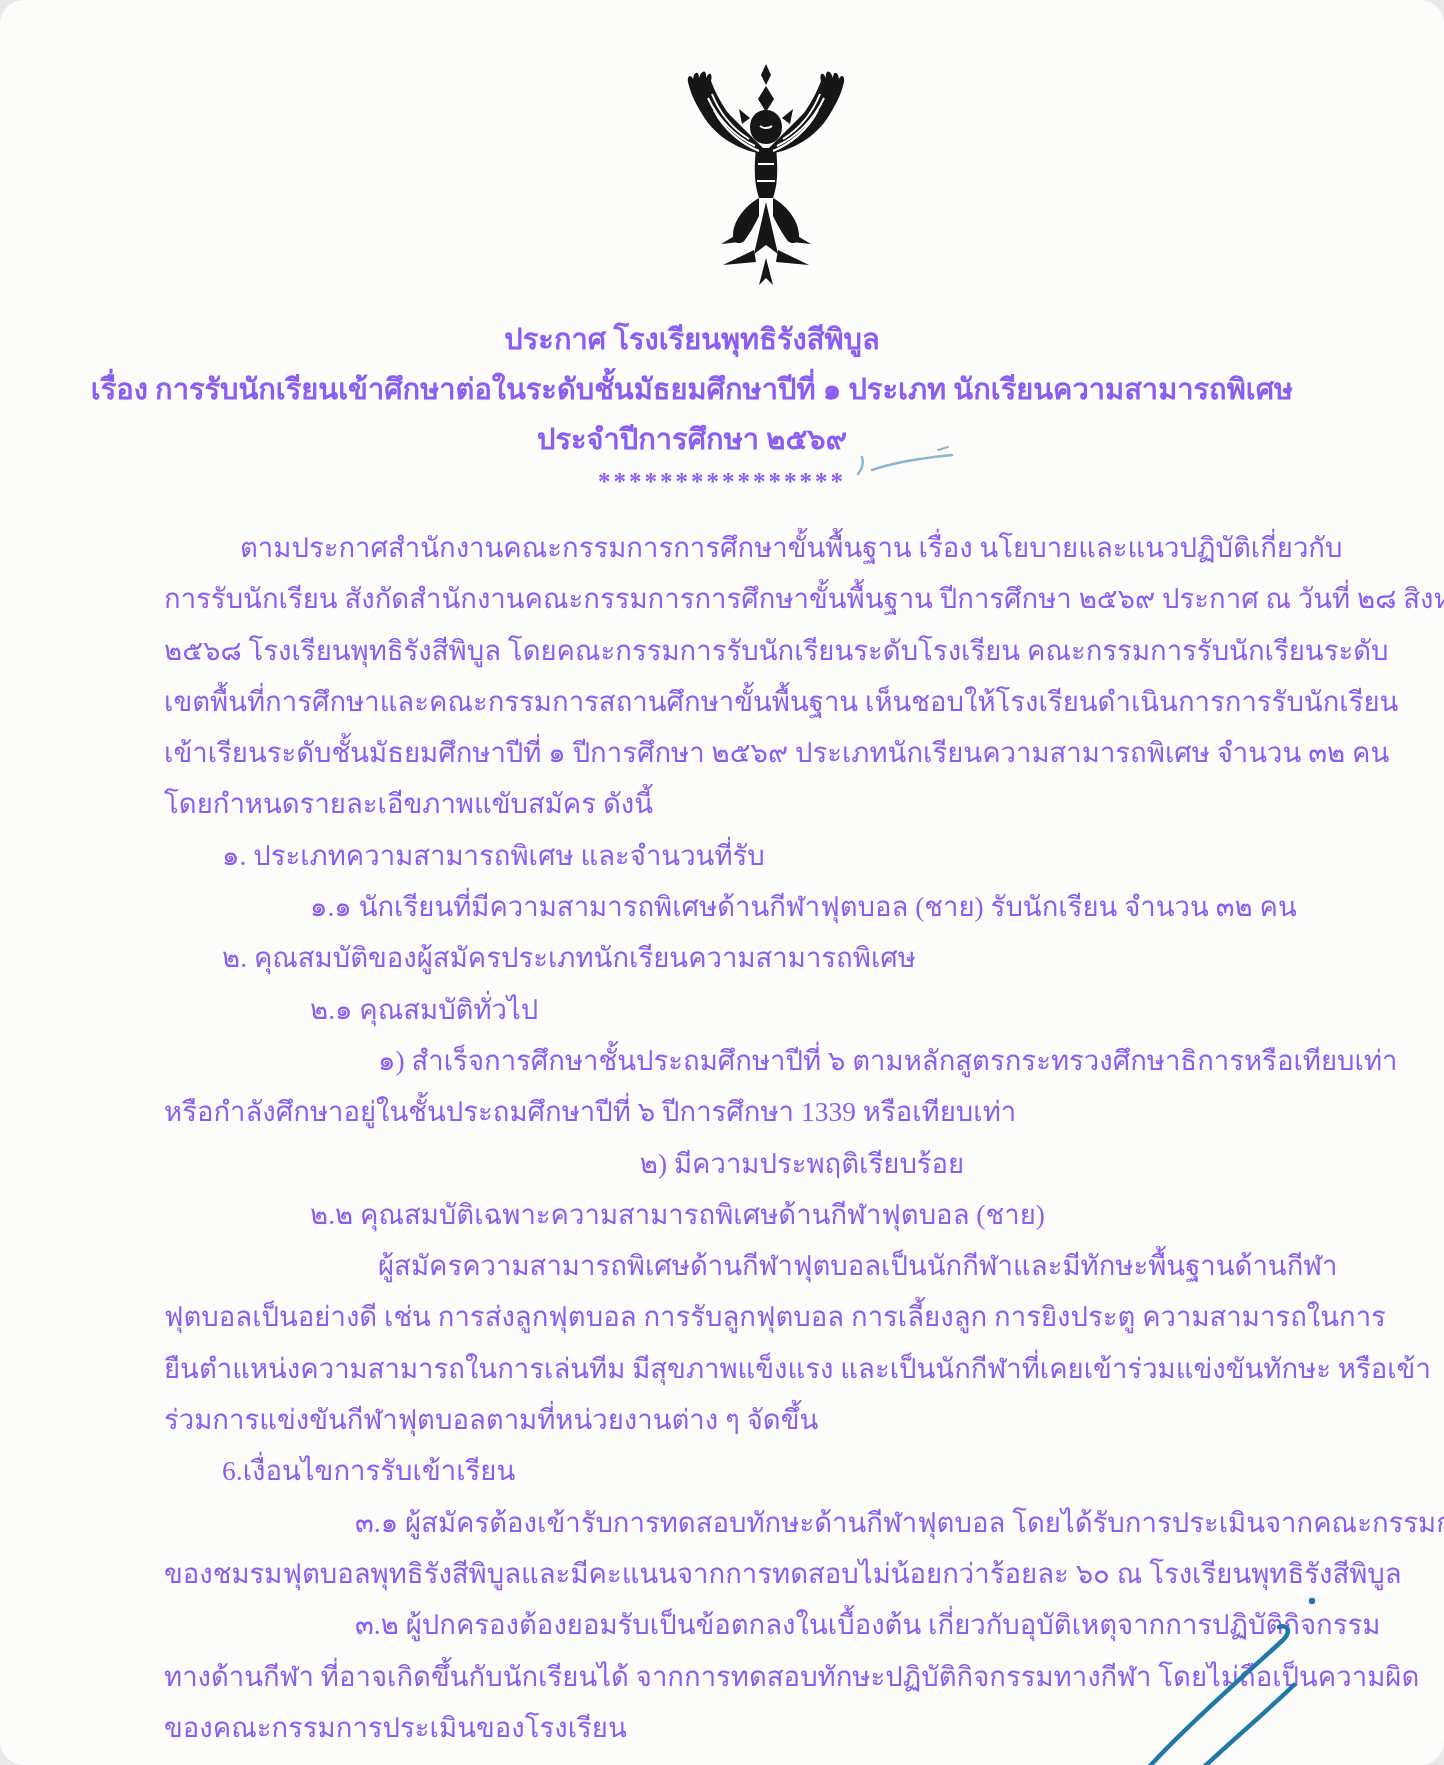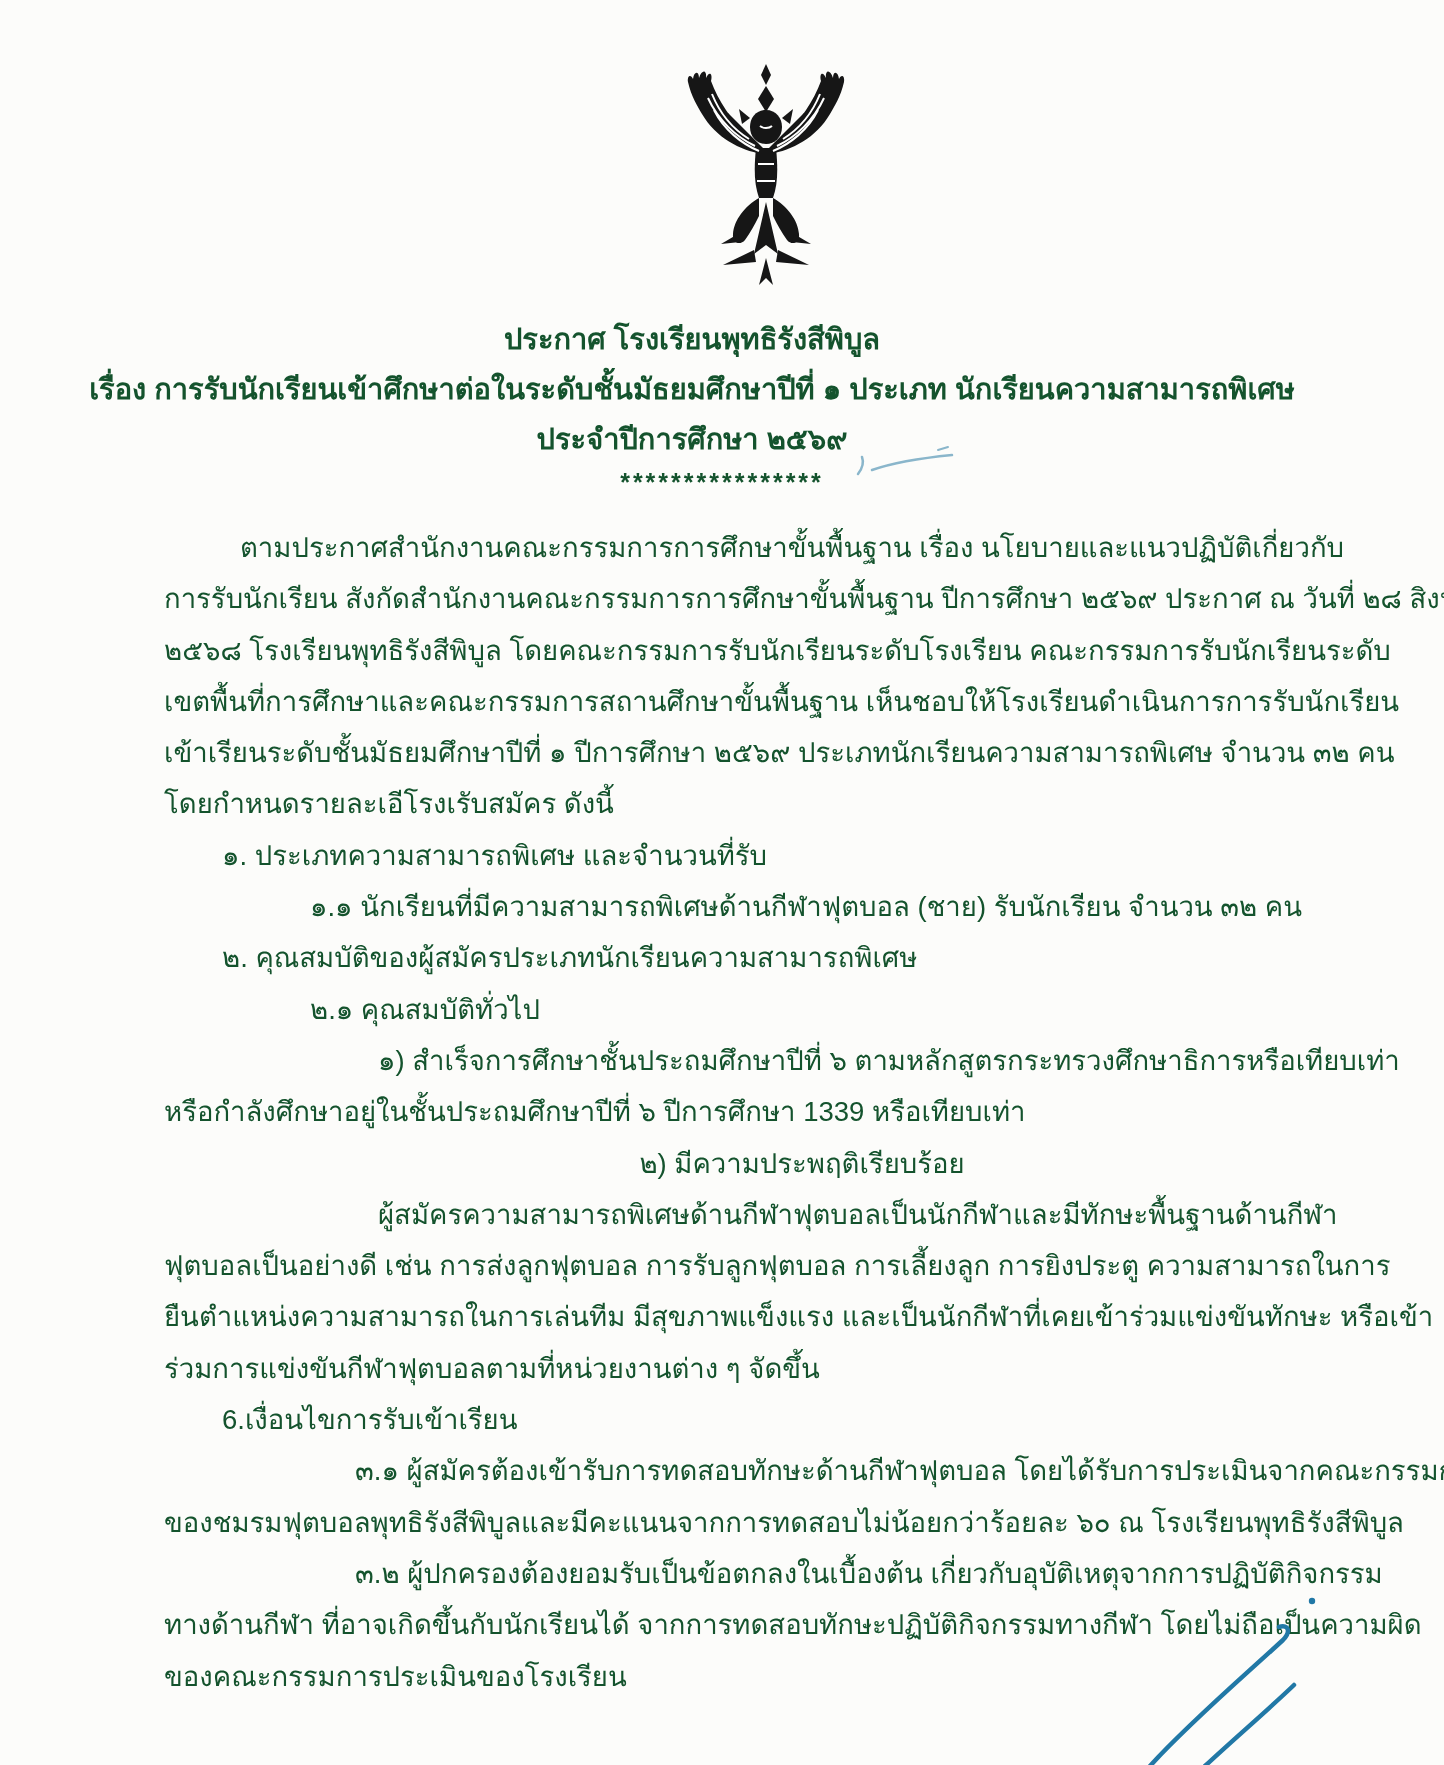--- a/index.html
+++ b/index.html
@@ -2,22 +2,23 @@
 <html><head>
 <meta charset="utf-8">
 <style>
   html,body{margin:0;padding:0;background:#e9e9e9;}
   .page{
     position:relative;
     width:1444px;height:1765px;
     margin:0 auto;
     background:#fcfcfa;
     overflow:hidden;
-    font-family:Liberation Sans, sans-serif;
-    color:#14532d;
+    font-family:Liberation Serif, serif;
+    color:#8b5cf6;
+    border-radius:24px;
   }
   .emblem{position:absolute;left:660px;top:60px;width:212px;height:248px;}
   .titles{position:absolute;left:0;top:314px;width:1384px;text-align:center;}
   .title-line{font-size:29px;font-weight:bold;line-height:50px;white-space:nowrap;}
   .divider{
     position:absolute;left:0;top:468px;width:1444px;
     text-align:center;font-size:25px;font-weight:bold;letter-spacing:3px;
   }
   .body-text{position:absolute;left:164px;top:522px;width:1062px;}
   .bl{font-size:27.5px;line-height:51.3px;white-space:nowrap;}
@@ -76,28 +77,29 @@
   </div>
 
   <div class="divider">****************</div>
 
   <div class="body-text">
     <div class="bl ind-first">ตามประกาศสำนักงานคณะกรรมการการศึกษาขั้นพื้นฐาน เรื่อง นโยบายและแนวปฏิบัติเกี่ยวกับ</div>
     <div class="bl">การรับนักเรียน สังกัดสำนักงานคณะกรรมการการศึกษาขั้นพื้นฐาน ปีการศึกษา ๒๕๖๙ ประกาศ ณ วันที่ ๒๘ สิงหาคม</div>
     <div class="bl">๒๕๖๘ โรงเรียนพุทธิรังสีพิบูล โดยคณะกรรมการรับนักเรียนระดับโรงเรียน คณะกรรมการรับนักเรียนระดับ</div>
     <div class="bl">เขตพื้นที่การศึกษาและคณะกรรมการสถานศึกษาขั้นพื้นฐาน เห็นชอบให้โรงเรียนดำเนินการการรับนักเรียน</div>
     <div class="bl">เข้าเรียนระดับชั้นมัธยมศึกษาปีที่ ๑ ปีการศึกษา ๒๕๖๙ ประเภทนักเรียนความสามารถพิเศษ จำนวน ๓๒ คน</div>
-    <div class="bl">โดยกำหนดรายละเอีโรงเรับสมัคร ดังนี้</div>
+    <div class="bl">โดยกำหนดรายละเอีขภาพแขับสมัคร ดังนี้</div>
     <div class="bl ind-l1">๑. ประเภทความสามารถพิเศษ และจำนวนที่รับ</div>
     <div class="bl ind-l2">๑.๑ นักเรียนที่มีความสามารถพิเศษด้านกีฬาฟุตบอล (ชาย) รับนักเรียน จำนวน ๓๒ คน</div>
     <div class="bl ind-l1">๒. คุณสมบัติของผู้สมัครประเภทนักเรียนความสามารถพิเศษ</div>
     <div class="bl ind-l2">๒.๑ คุณสมบัติทั่วไป</div>
     <div class="bl ind-l3">๑) สำเร็จการศึกษาชั้นประถมศึกษาปีที่ ๖ ตามหลักสูตรกระทรวงศึกษาธิการหรือเทียบเท่า</div>
     <div class="bl">หรือกำลังศึกษาอยู่ในชั้นประถมศึกษาปีที่ ๖ ปีการศึกษา 1339 หรือเทียบเท่า</div>
     <div class="bl ind-l3">๒) มีความประพฤติเรียบร้อย</div>
+    <div class="bl ind-l2">๒.๒ คุณสมบัติเฉพาะความสามารถพิเศษด้านกีฬาฟุตบอล (ชาย)</div>
     <div class="bl ind-l3">ผู้สมัครความสามารถพิเศษด้านกีฬาฟุตบอลเป็นนักกีฬาและมีทักษะพื้นฐานด้านกีฬา</div>
     <div class="bl">ฟุตบอลเป็นอย่างดี เช่น การส่งลูกฟุตบอล การรับลูกฟุตบอล การเลี้ยงลูก การยิงประตู ความสามารถในการ</div>
     <div class="bl">ยืนตำแหน่งความสามารถในการเล่นทีม มีสุขภาพแข็งแรง และเป็นนักกีฬาที่เคยเข้าร่วมแข่งขันทักษะ หรือเข้า</div>
     <div class="bl">ร่วมการแข่งขันกีฬาฟุตบอลตามที่หน่วยงานต่าง ๆ จัดขึ้น</div>
     <div class="bl ind-l1">6.เงื่อนไขการรับเข้าเรียน</div>
     <div class="bl ind-l25">๓.๑ ผู้สมัครต้องเข้ารับการทดสอบทักษะด้านกีฬาฟุตบอล โดยได้รับการประเมินจากคณะกรรมการ</div>
     <div class="bl">ของชมรมฟุตบอลพุทธิรังสีพิบูลและมีคะแนนจากการทดสอบไม่น้อยกว่าร้อยละ ๖๐ ณ โรงเรียนพุทธิรังสีพิบูล</div>
     <div class="bl ind-l25">๓.๒ ผู้ปกครองต้องยอมรับเป็นข้อตกลงในเบื้องต้น เกี่ยวกับอุบัติเหตุจากการปฏิบัติกิจกรรม</div>
     <div class="bl">ทางด้านกีฬา ที่อาจเกิดขึ้นกับนักเรียนได้ จากการทดสอบทักษะปฏิบัติกิจกรรมทางกีฬา โดยไม่ถือเป็นความผิด</div>
     <div class="bl">ของคณะกรรมการประเมินของโรงเรียน</div>

